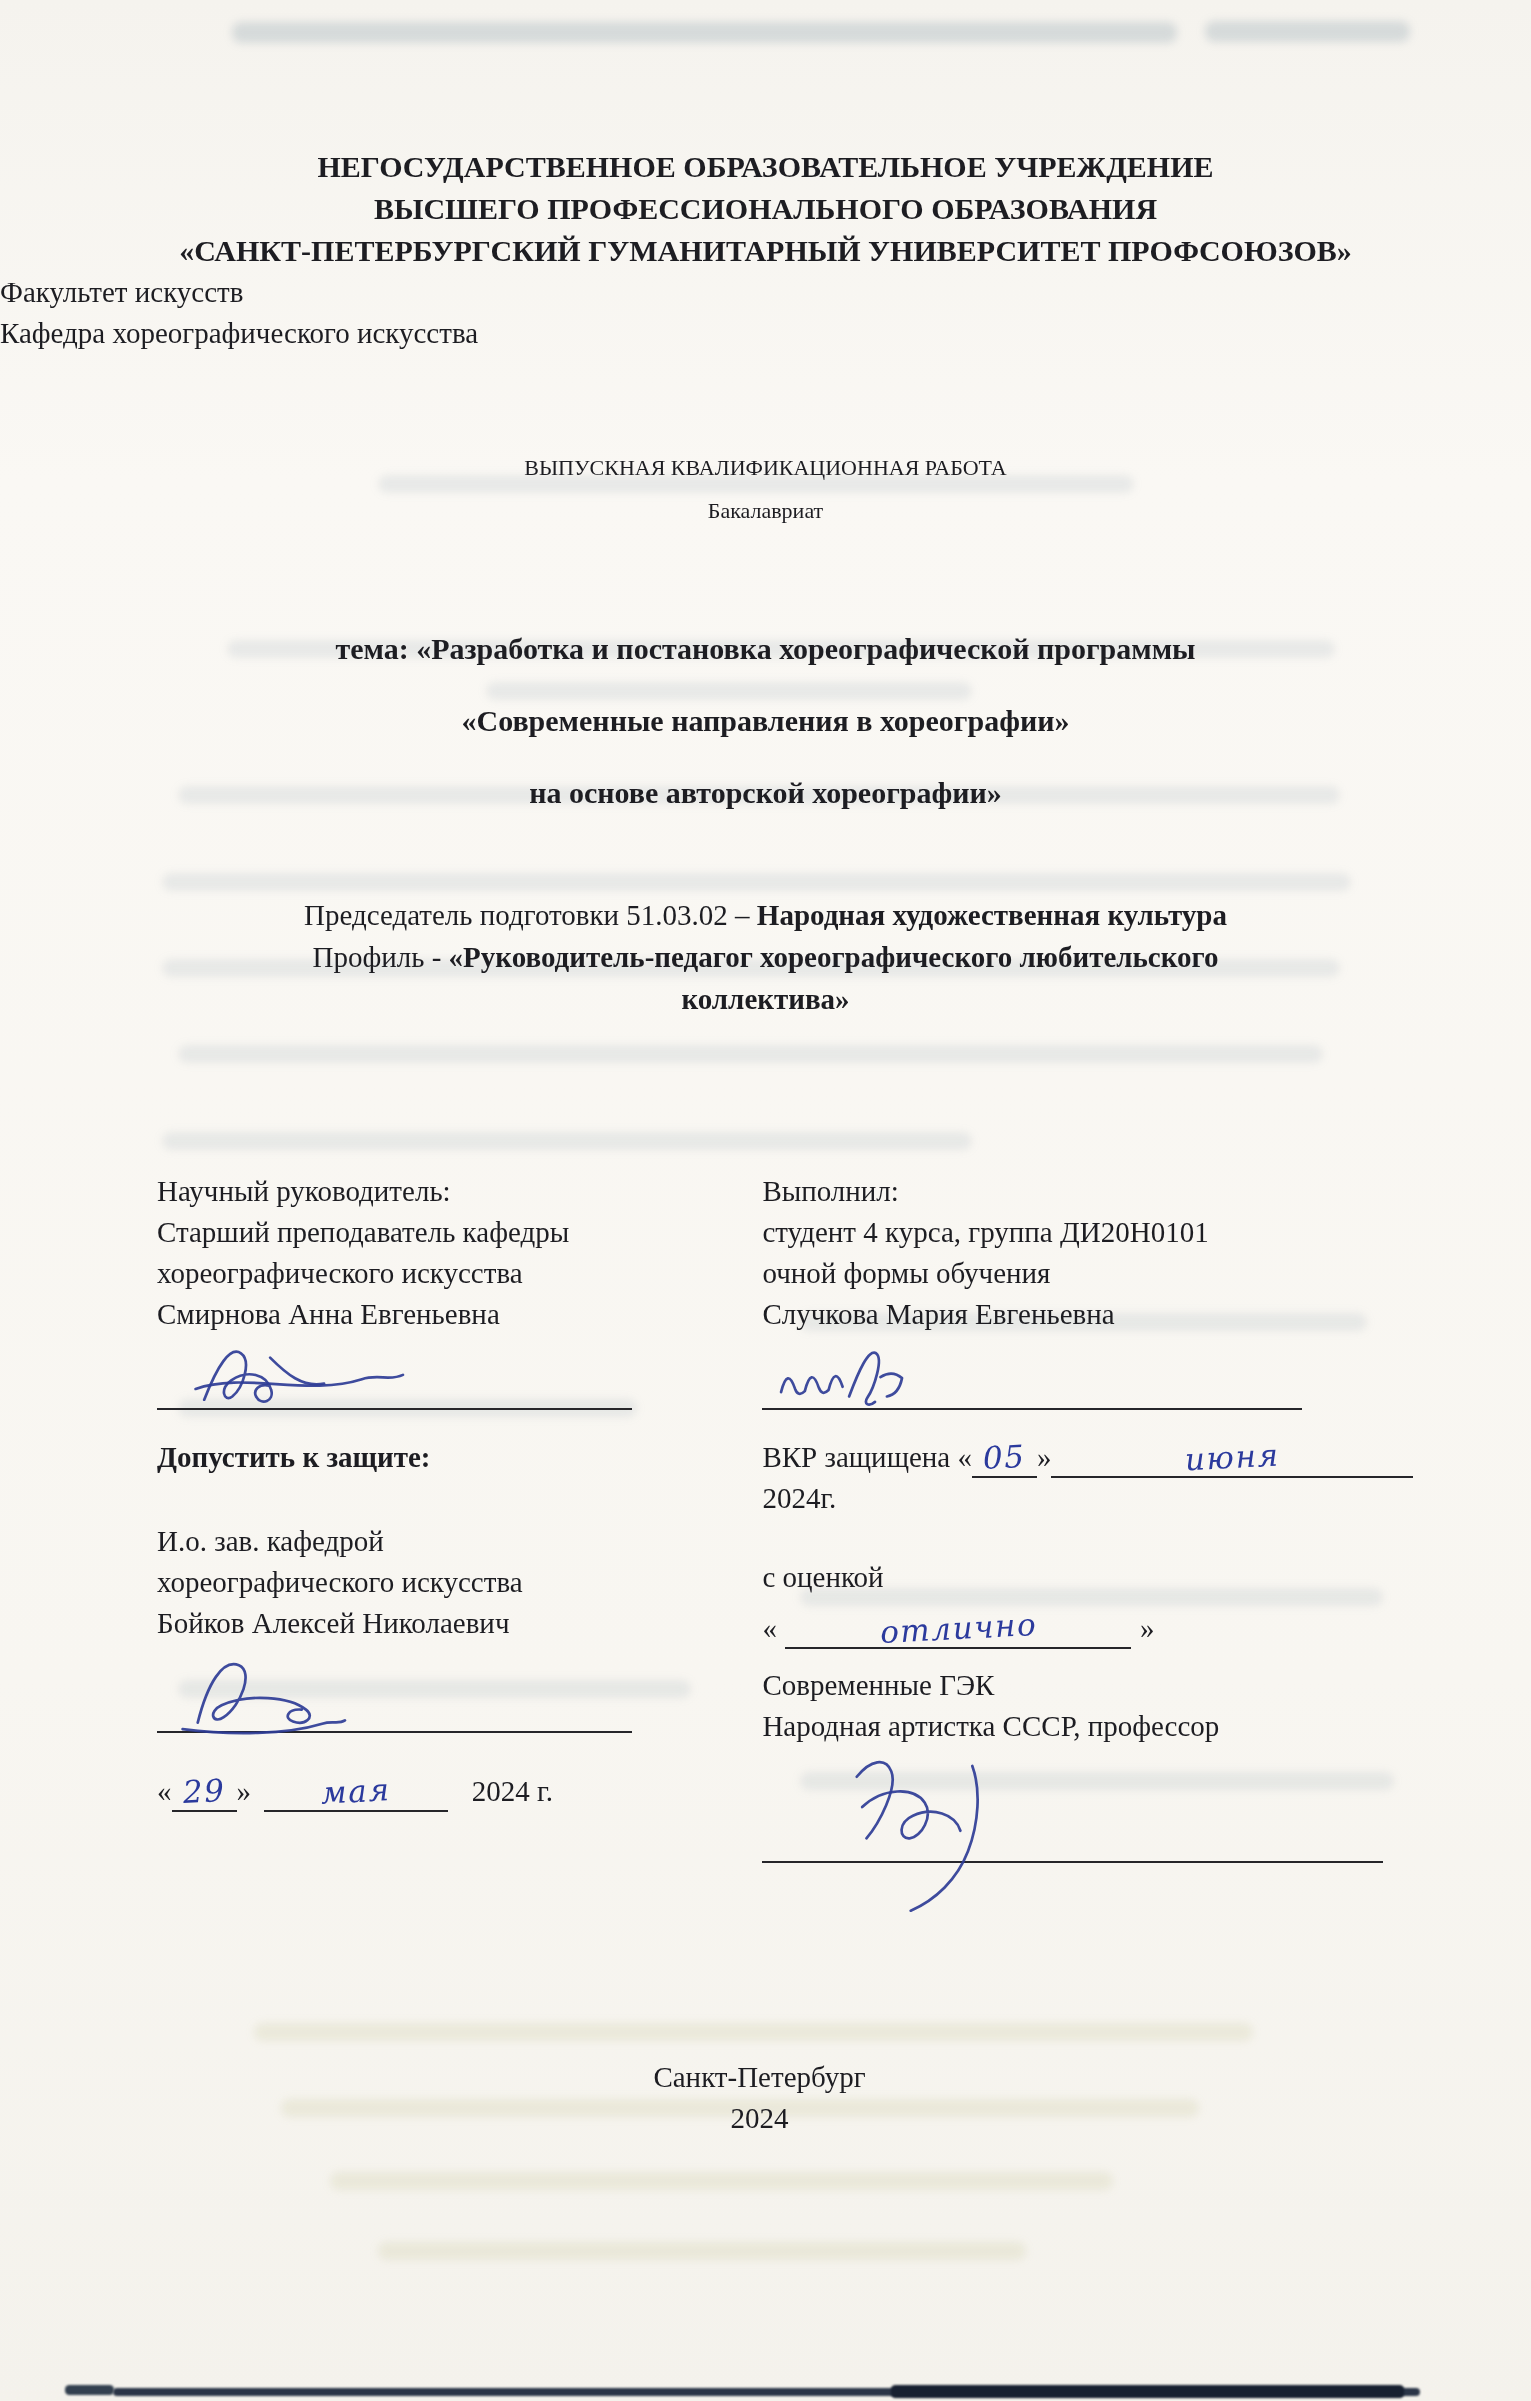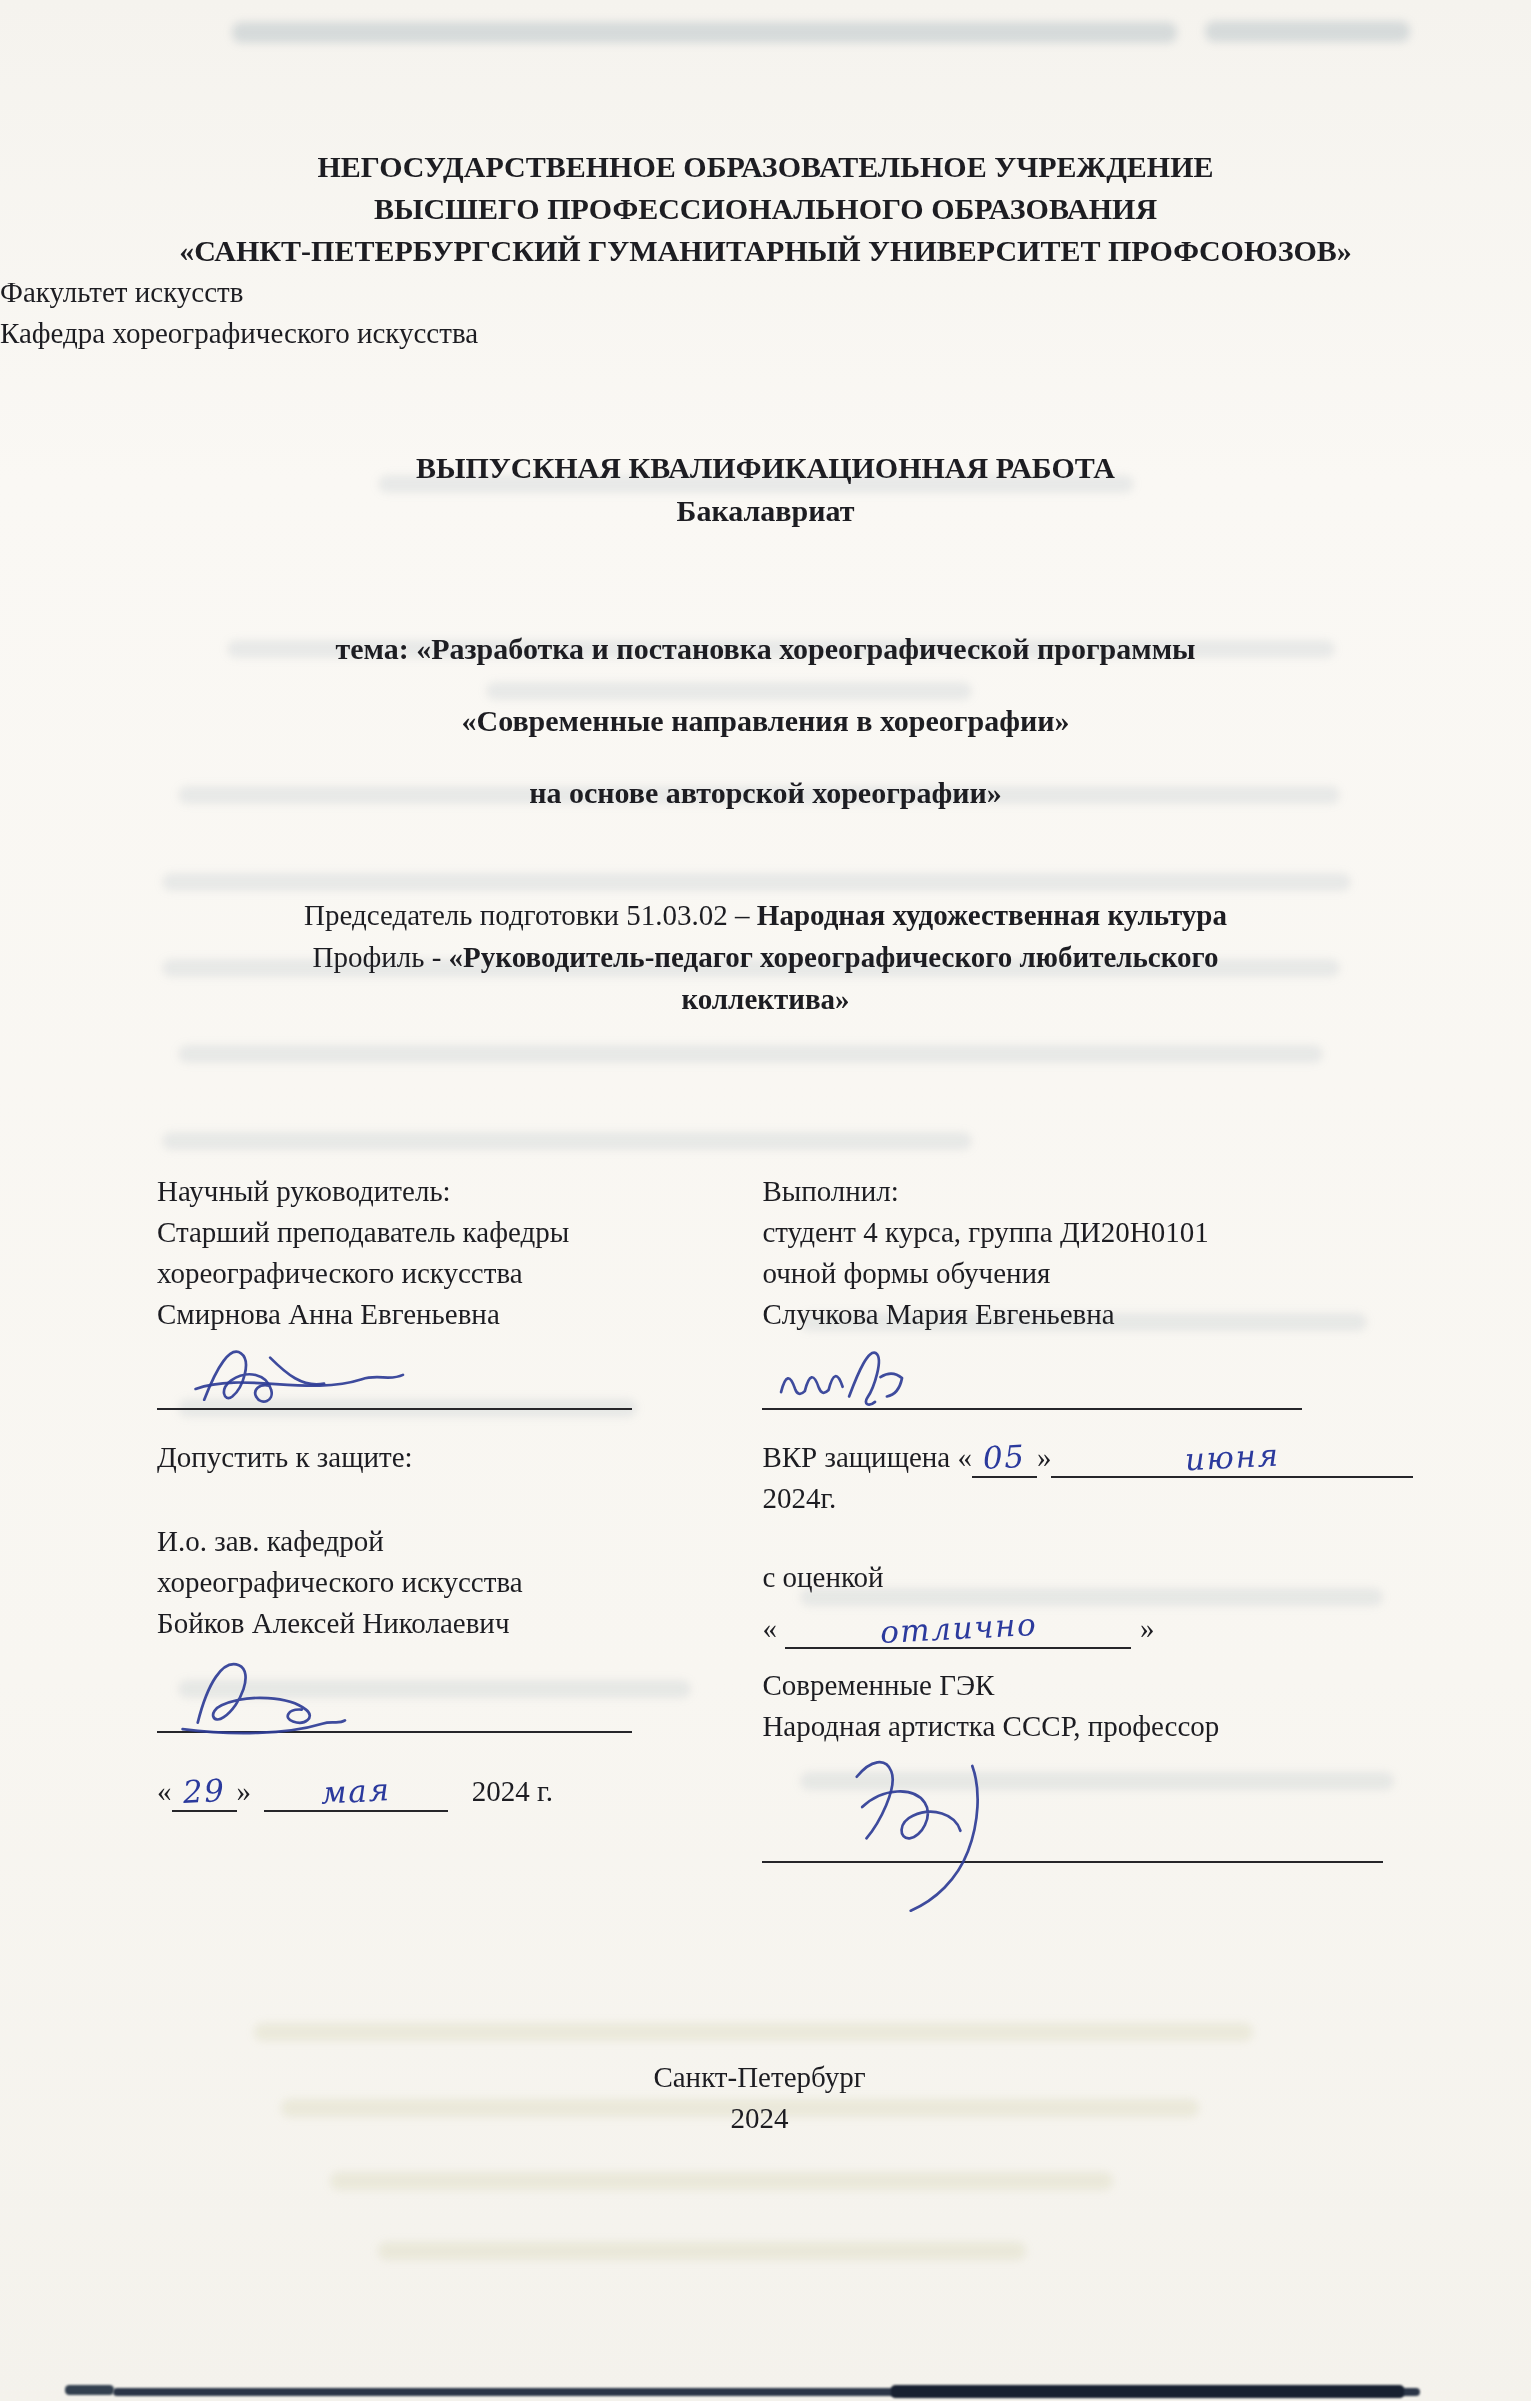--- a/index.html
+++ b/index.html
@@ -13,40 +13,40 @@
     color: #1d1d22;
     font-size: 29px;
     overflow: hidden;
   }
   .content { position: relative; z-index: 2; }
   .bold { font-weight: 700; }
 
   
   .institution { margin-top: 146px; text-align: center; line-height: 42px; font-weight: 700; font-size: 30px; }
   .faculty-block { line-height: 41px; }
-  .worktype-block { margin-top: 92px; text-align: center; line-height: 43px; font-weight: 700; font-size: 30px; }
+  .worktype-block { margin-top: 92px; text-align: center; line-height: 43px; font-weight: 400; font-size: 22px; }
   .topic-block { margin-top: 81px; text-align: center; line-height: 72px; font-weight: 700; font-size: 30px; }
   .program-block { margin-top: 65px; text-align: center; line-height: 42px; }
 
   
   .columns { display: flex; margin-top: 151px; padding: 0 86px 0 157px; }
   .col { position: relative; }
   .col > div { line-height: 41px; }
   .col-left { flex: 0 0 600px; }
   .col-right { flex: 1; margin-left: 5.4px; }
 
   .sig-block { position: relative; border-bottom: 2.2px solid #26262a; margin-top: 8.6px; height: 64px; }
   .sig-block svg { position: absolute; left: 5.4px; bottom: -9.7px; overflow: visible; }
   .sig-smirnova { width: 475px; }
   .sig-sluchkova { width: 540px; }
   .sig-boykov { width: 475px; height: 81px !important; margin-top: 6.5px !important; }
   .sig-komleva { width: 621px; height: 108px !important; margin-top: 5.4px !important; }
   .sig-komleva svg { bottom: -54px; left: 32px; }
 
-  .admit-label { margin-top: 27px; }
+  .admit-label { margin-top: 27px; font-weight: bold; }
   .head-block-start { margin-top: 43px; }
   .after-sig { margin-top: 27px; }
   .grade-gap { margin-top: 38px; }
   .chair-gap { margin-top: 16px; }
 
   .inline-row { display: flex; align-items: flex-end; }
   .u { display: inline-block; border-bottom: 2.2px solid #26262a; text-align: center; line-height: 35px; }
   .u-day { width: 65px; }
   .u-month { width: 184px; margin: 0 13px; }
   .u-month-flex { flex: 1; margin-right: 32px; }

